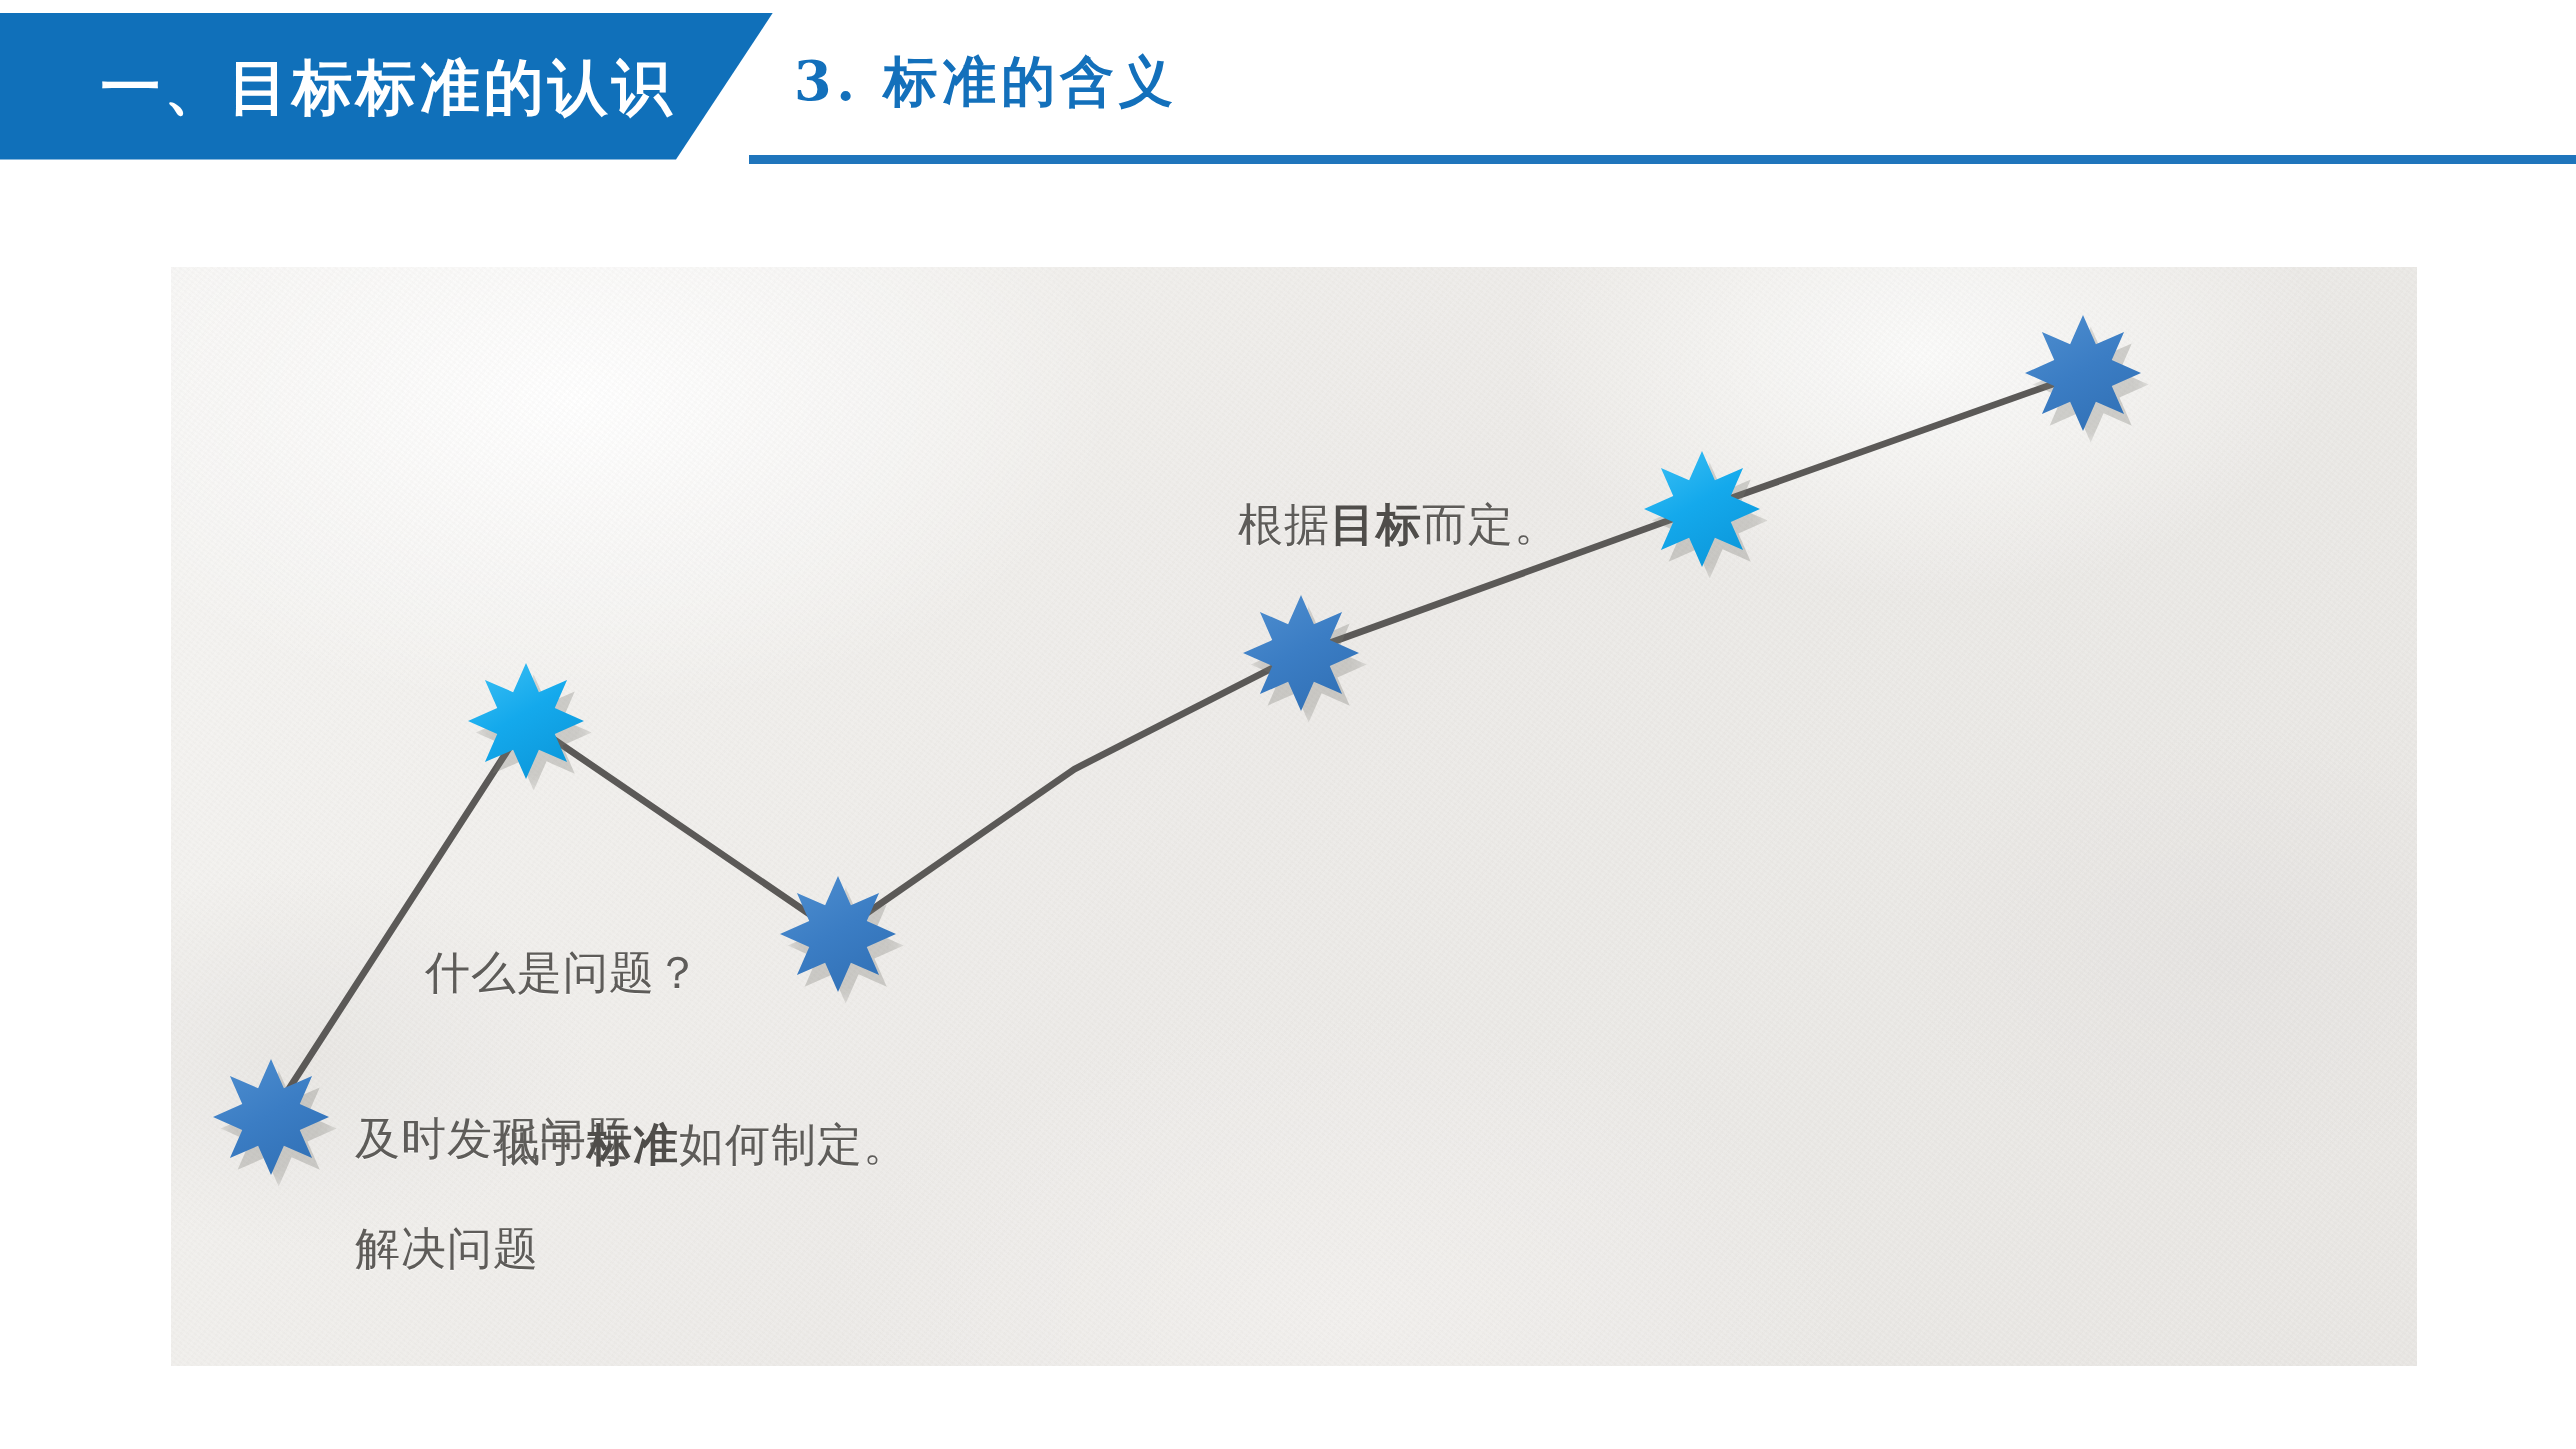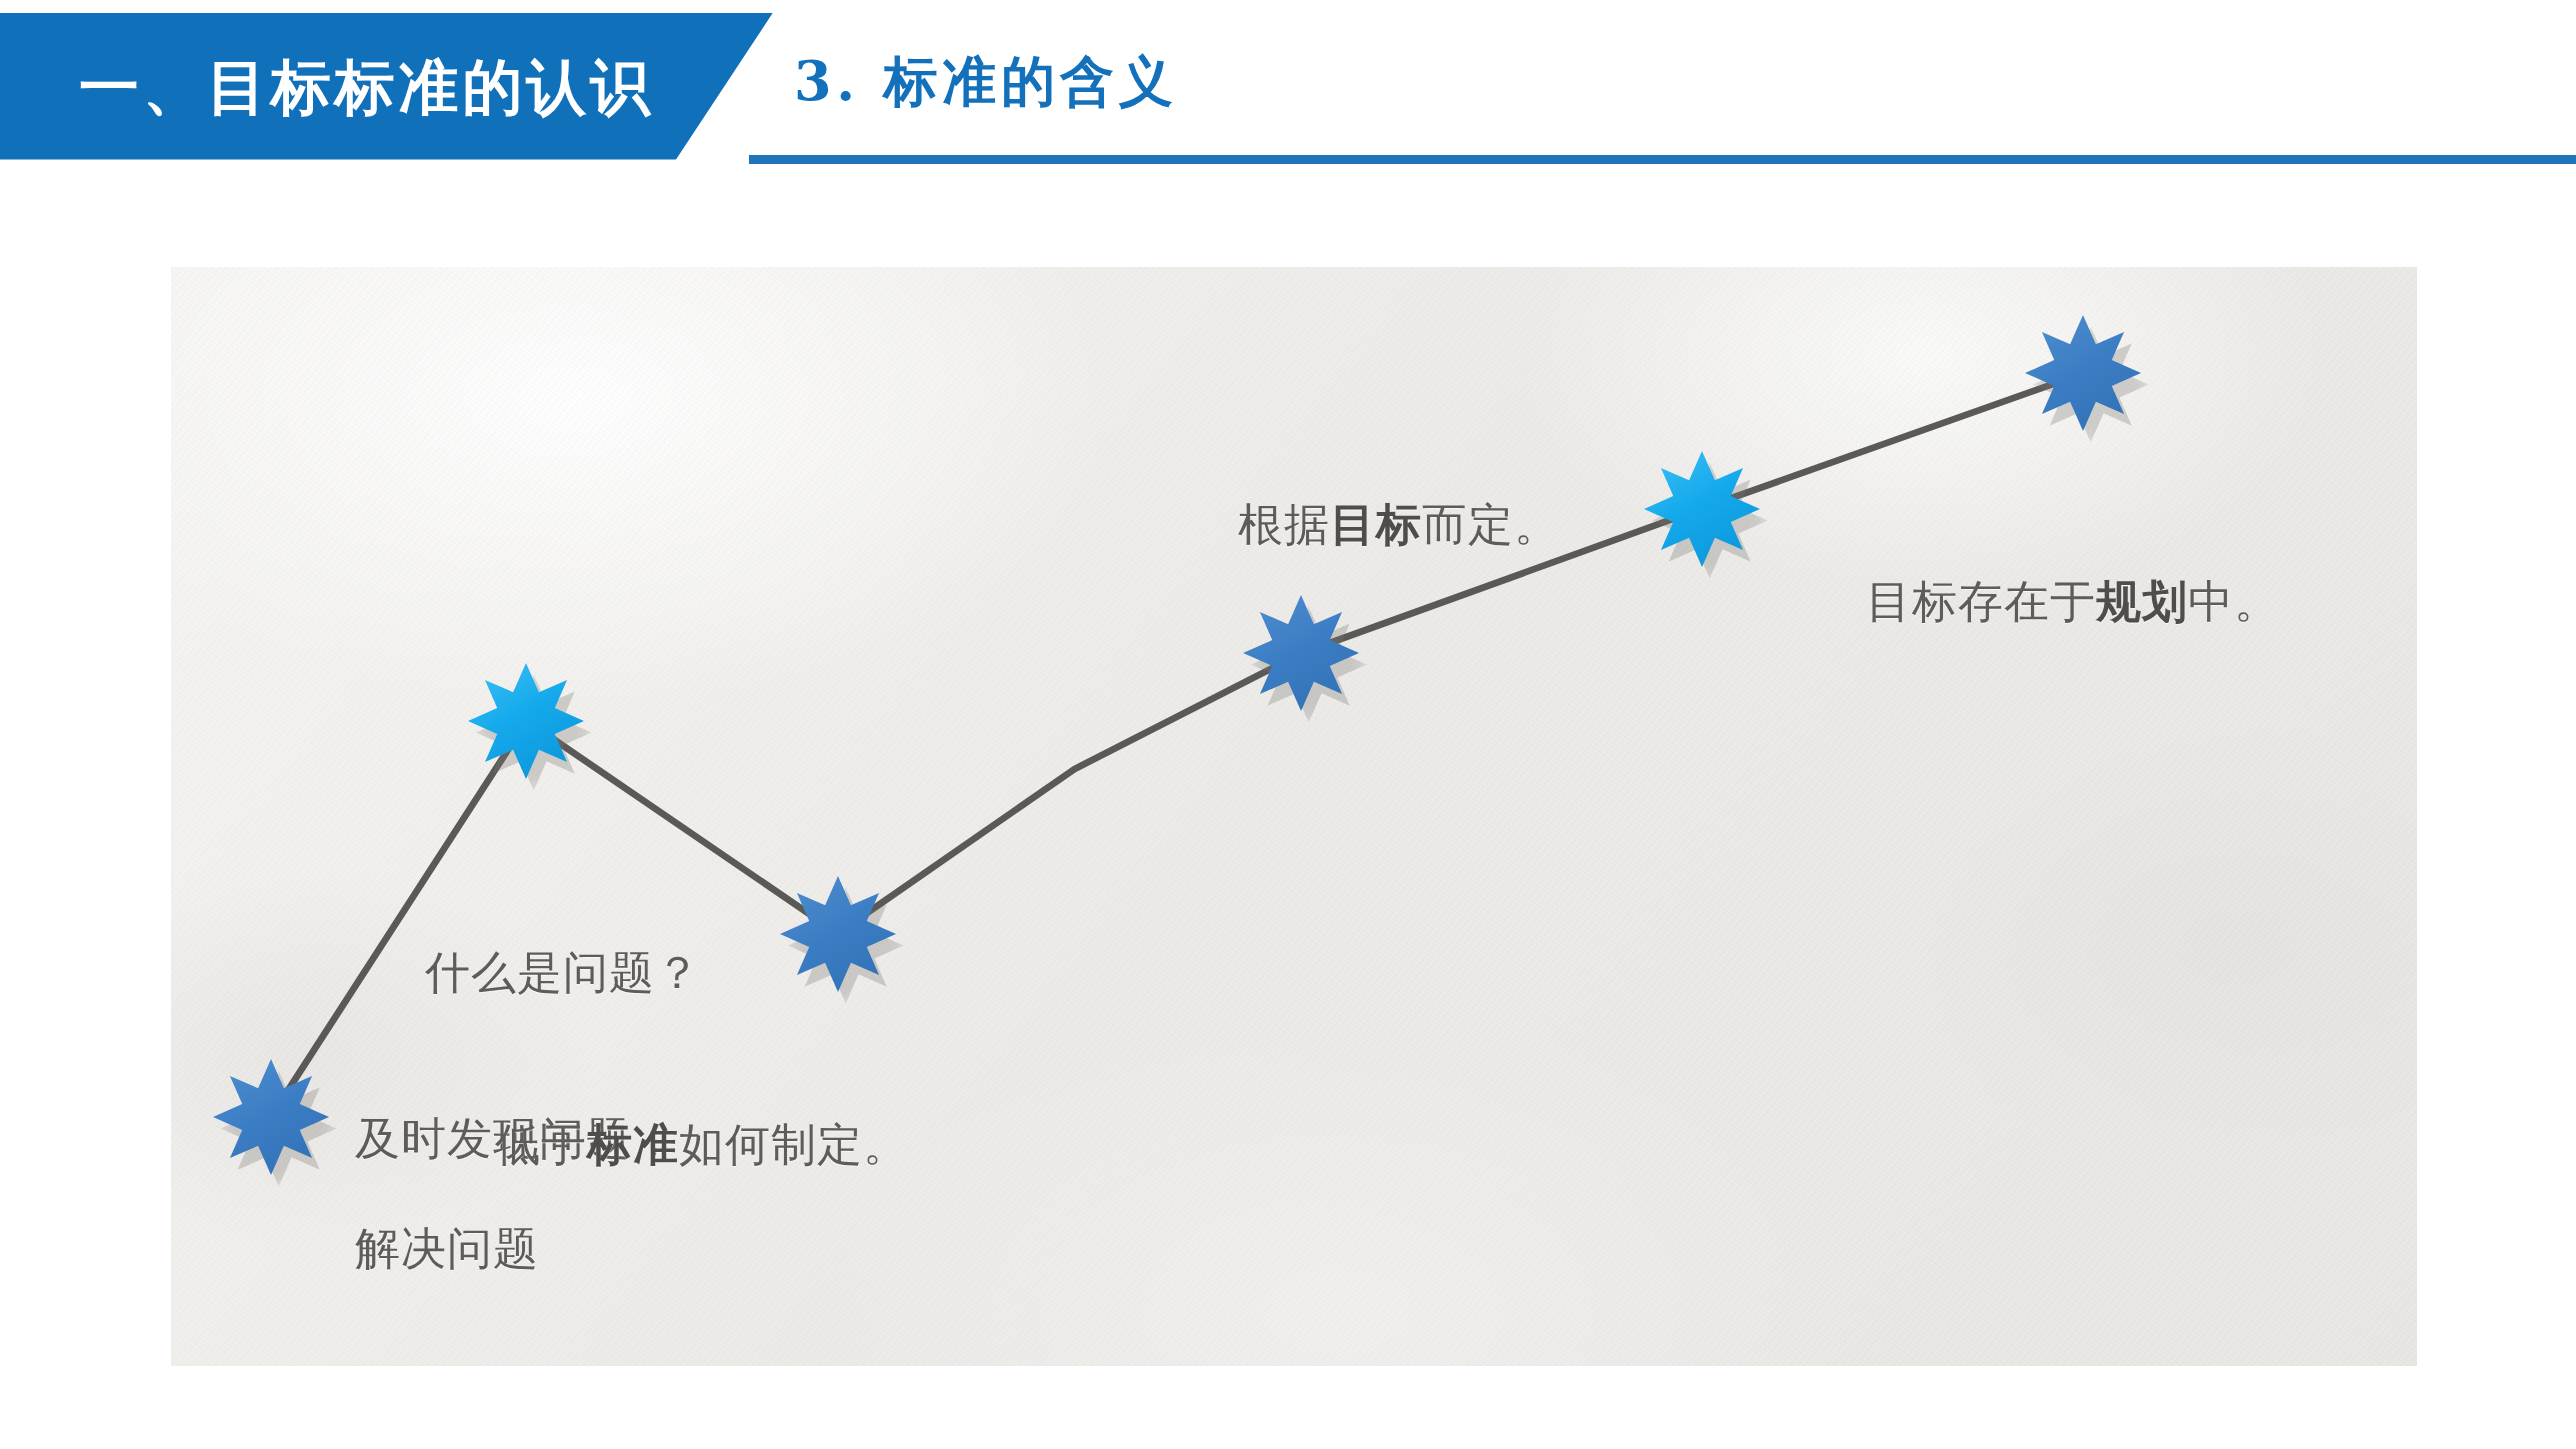--- a/index.html
+++ b/index.html
@@ -17,20 +17,21 @@
     -webkit-font-smoothing: antialiased;
   }
 
   
   #header {
     position: absolute;
     left: 0;
     top: 0;
     width: 2576px;
     height: 169px;
+    text-align: center;
   }
 
   
   #header-banner {
     position: absolute;
     left: 0;
     top: 12.6px;
     width: 773px;
     height: 147px;
     background: #1070ba;
@@ -219,18 +220,15 @@
 
   <div class="caption" style="left:324px; top:796px;">
     <span>低于</span><b>标准</b><span>如何制定。</span>
   </div>
 
 
   <div class="caption" style="left:1067px; top:176px;">
     <span>根据</span><b>目标</b><span>而定。</span>
   </div>
 
-  <div class="caption" style="left:1695px; top:253px;">
-    <span>目标存在于</span><b>规划</b><span>中。</span>
-  </div>
 
 </div>
 
 
 </body></html>

